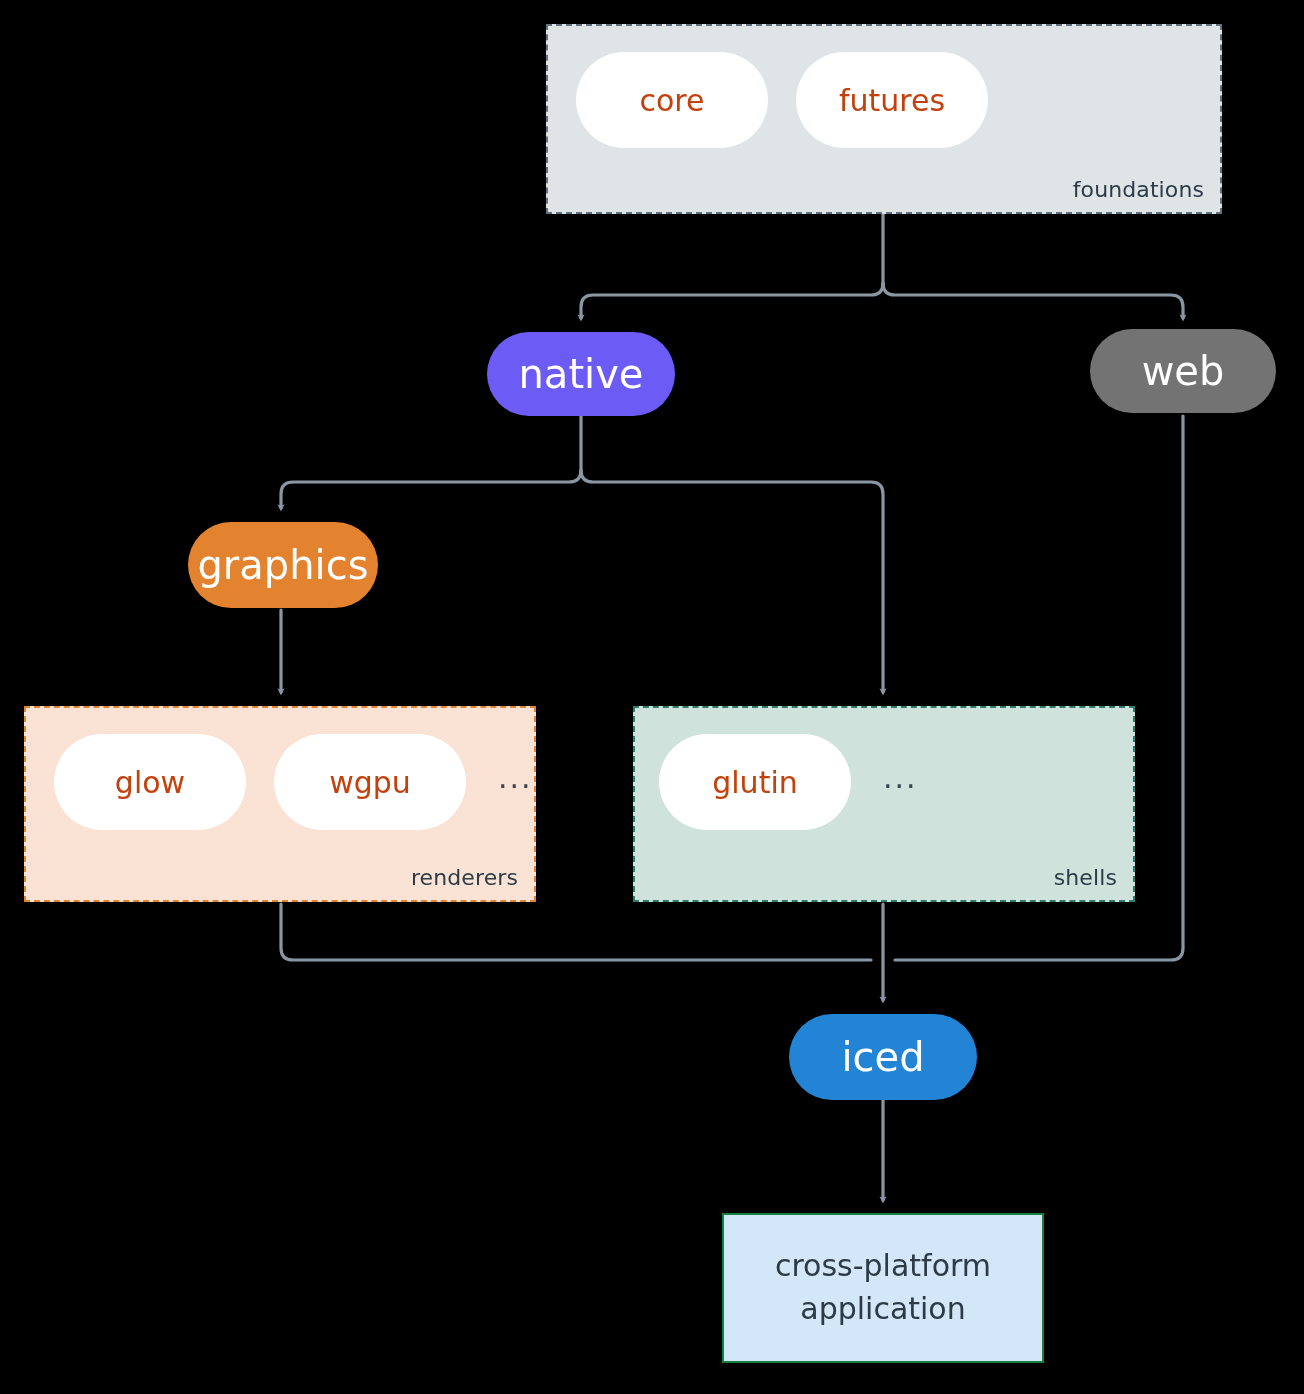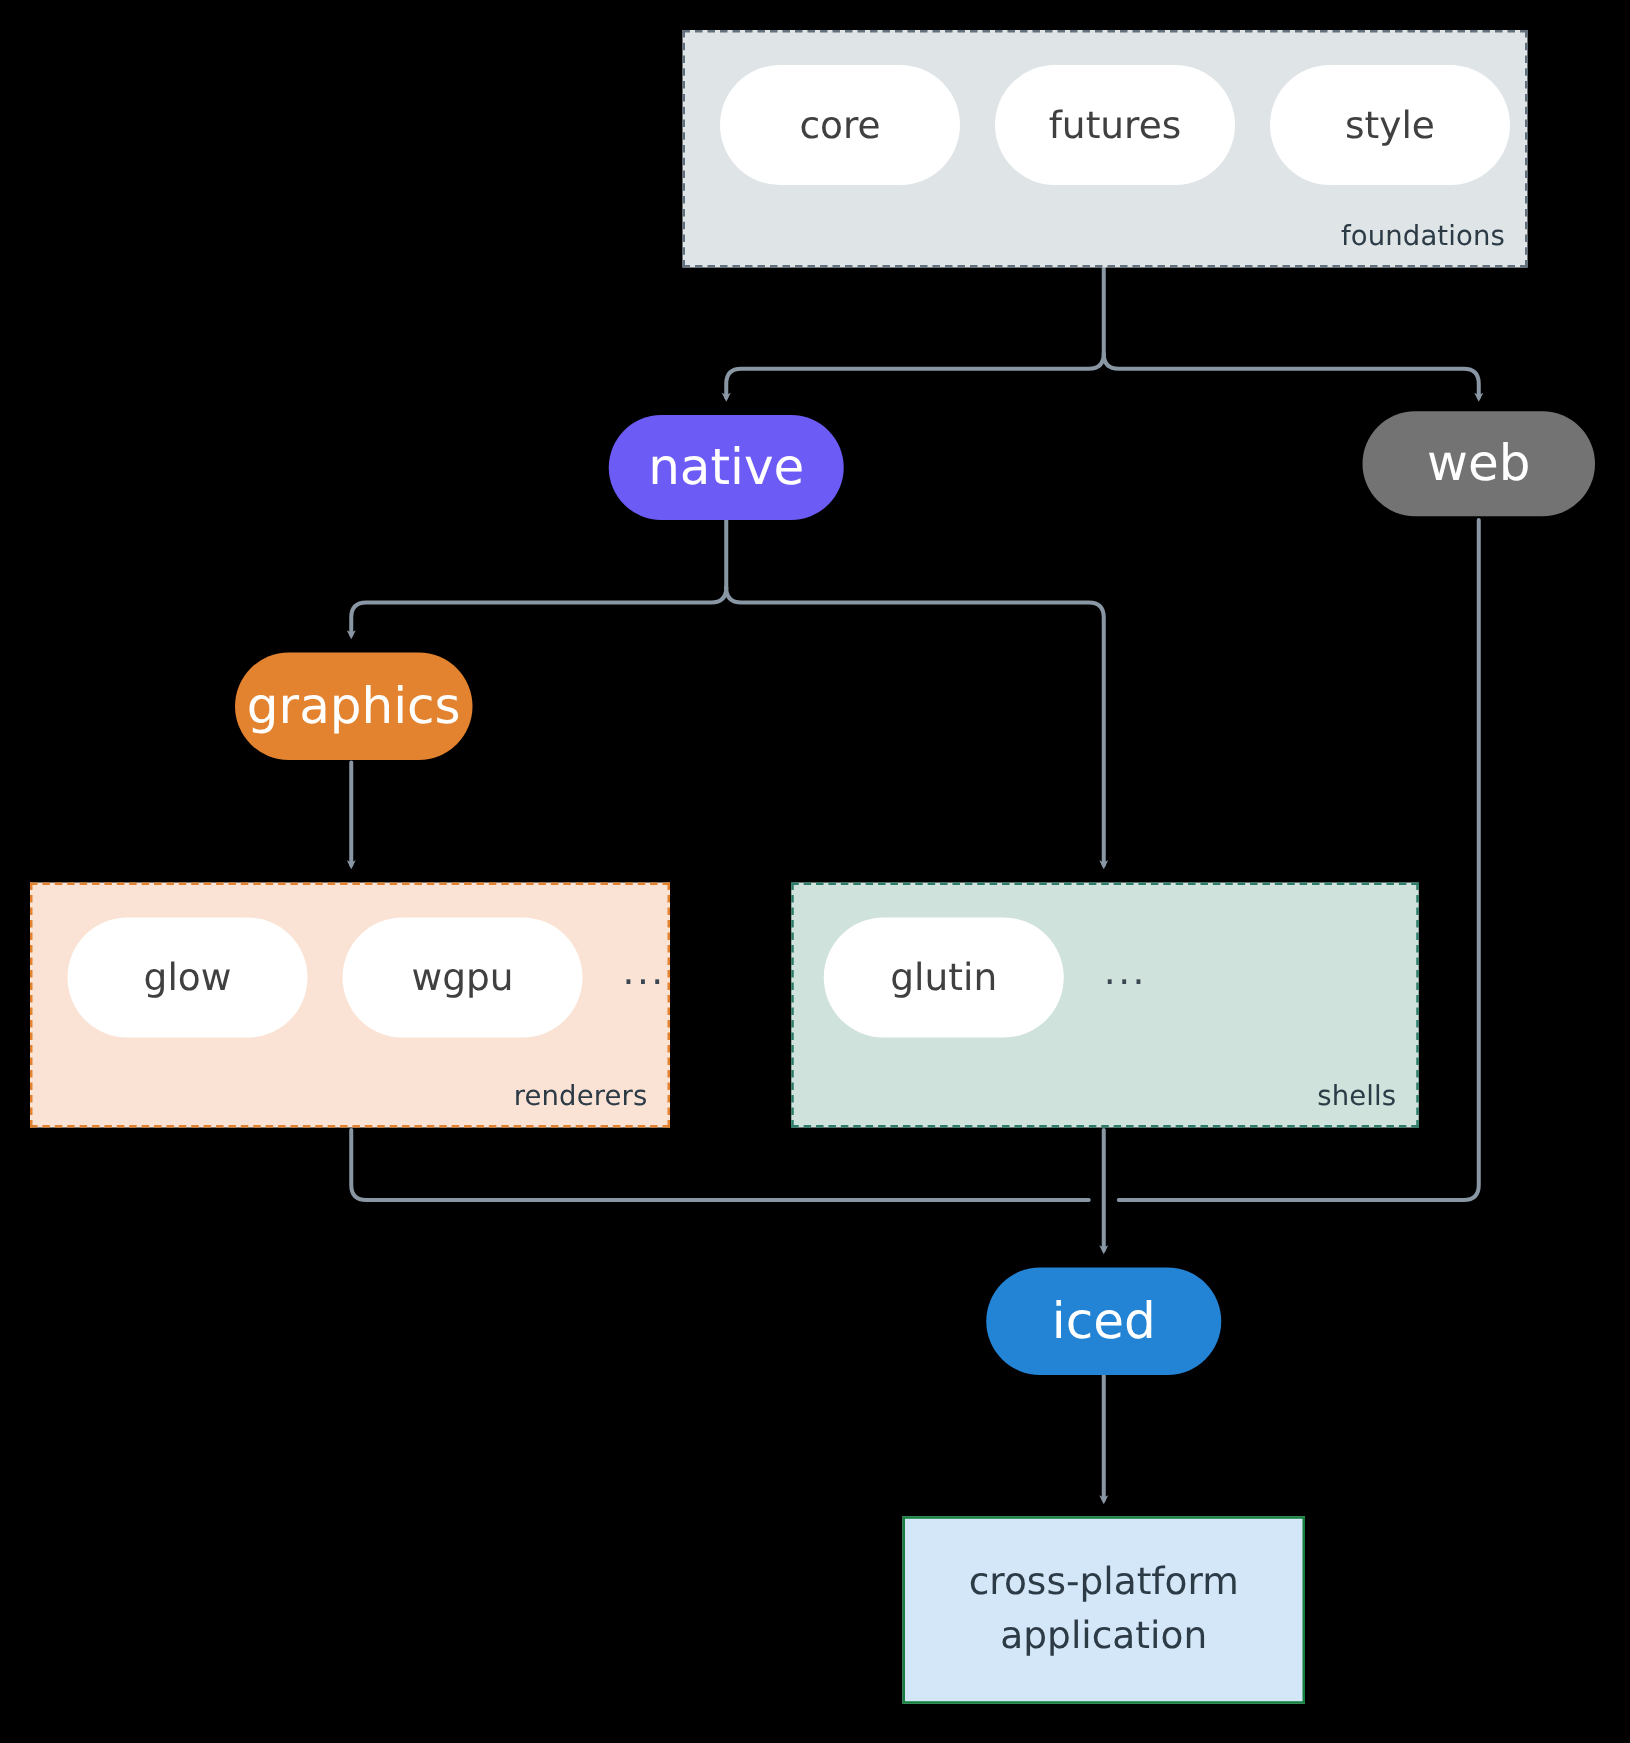--- a/index.html
+++ b/index.html
@@ -78,21 +78,21 @@
     top: 26px;
   }
 
   
   .pill-white {
     display: flex;
     align-items: center;
     justify-content: center;
     background: #ffffff;
     border-radius: 999px;
-    color: #404040;
+    color: #c2410c;
     font-size: 30px;
     height: 96px;
     box-sizing: border-box;
     padding: 0 26px;
   }
   .pill-white.w-core    { width: 192px; }
   .pill-white.w-futures { width: 192px; }
   .pill-white.w-style   { width: 192px; }
   .pill-white.w-wgpu    { width: 192px; }
   .pill-white.w-glow    { width: 192px; }
@@ -223,23 +223,20 @@
   </svg>
 
   <div class="group" id="foundations-group">
     <div class="group-items">
       <div class="pill-white w-core">
         <span>core</span>
       </div>
       <div class="pill-white w-futures">
         <span>futures</span>
       </div>
-      <div class="pill-white w-style">
-        <span>style</span>
-      </div>
     </div>
     <div class="group-label">foundations</div>
   </div>
 
   <div class="node" id="node-native">
     <span>native</span>
   </div>
   <div class="node" id="node-web">
     <span>web</span>
   </div>

